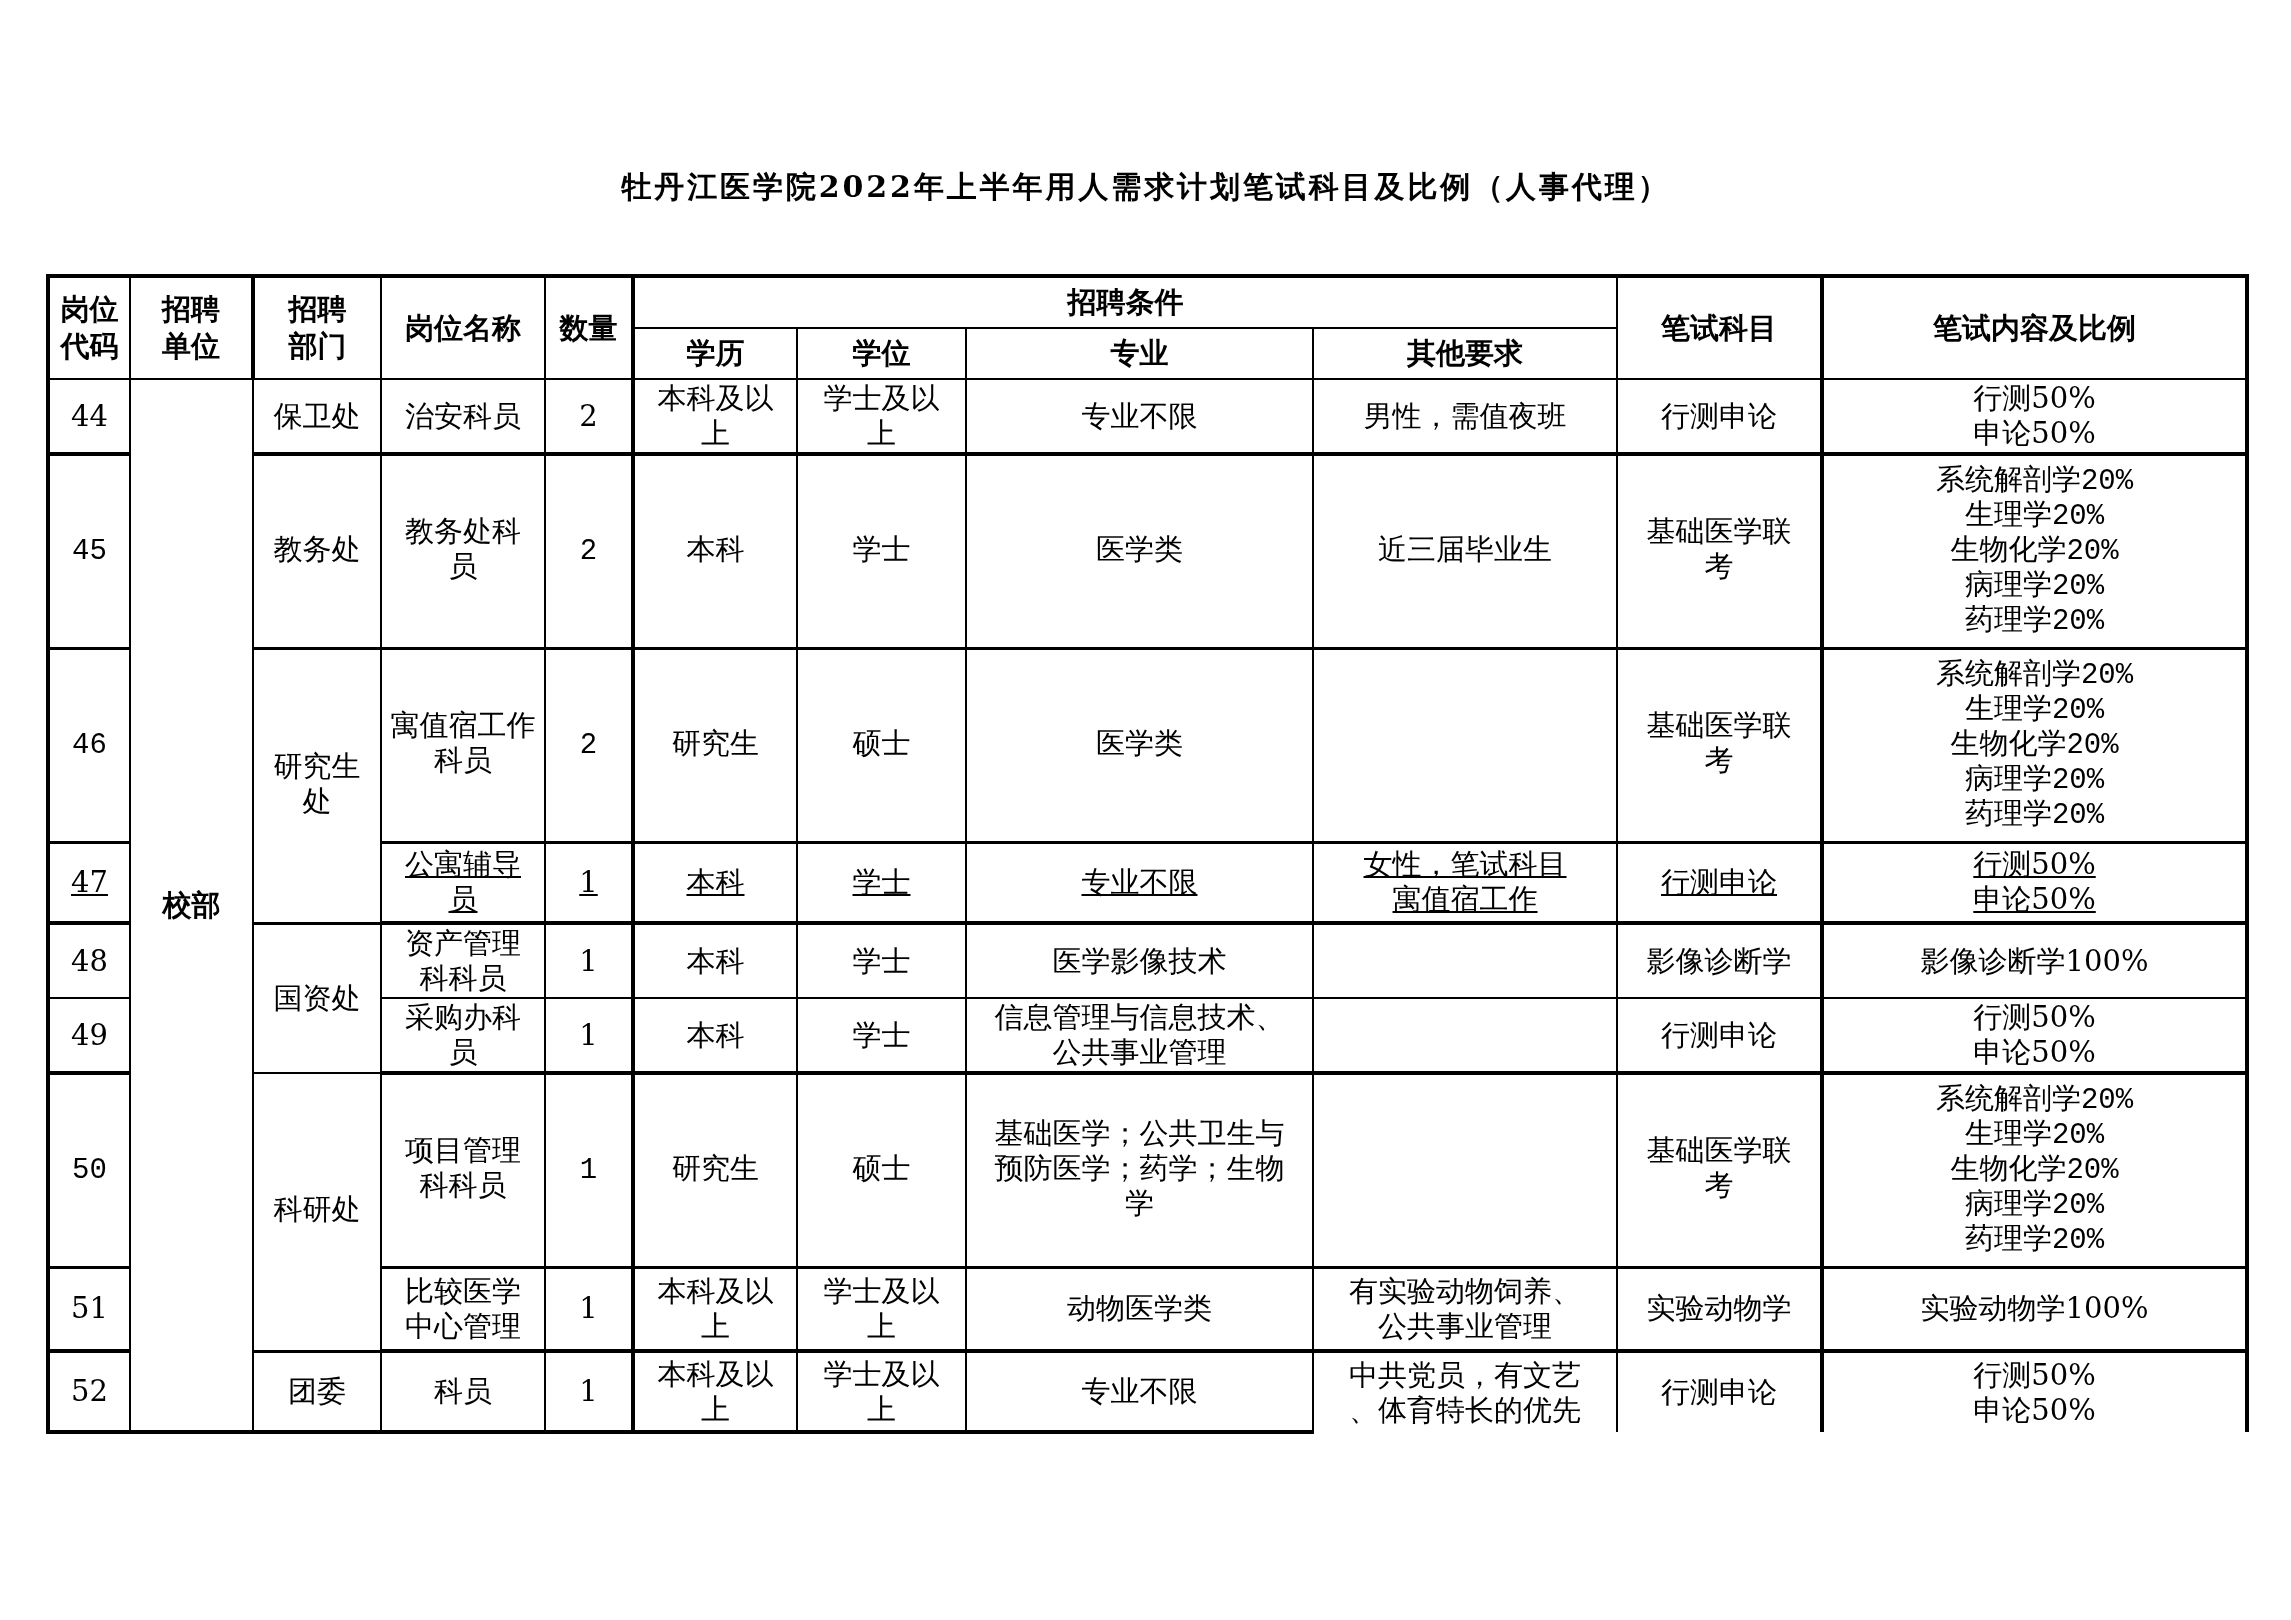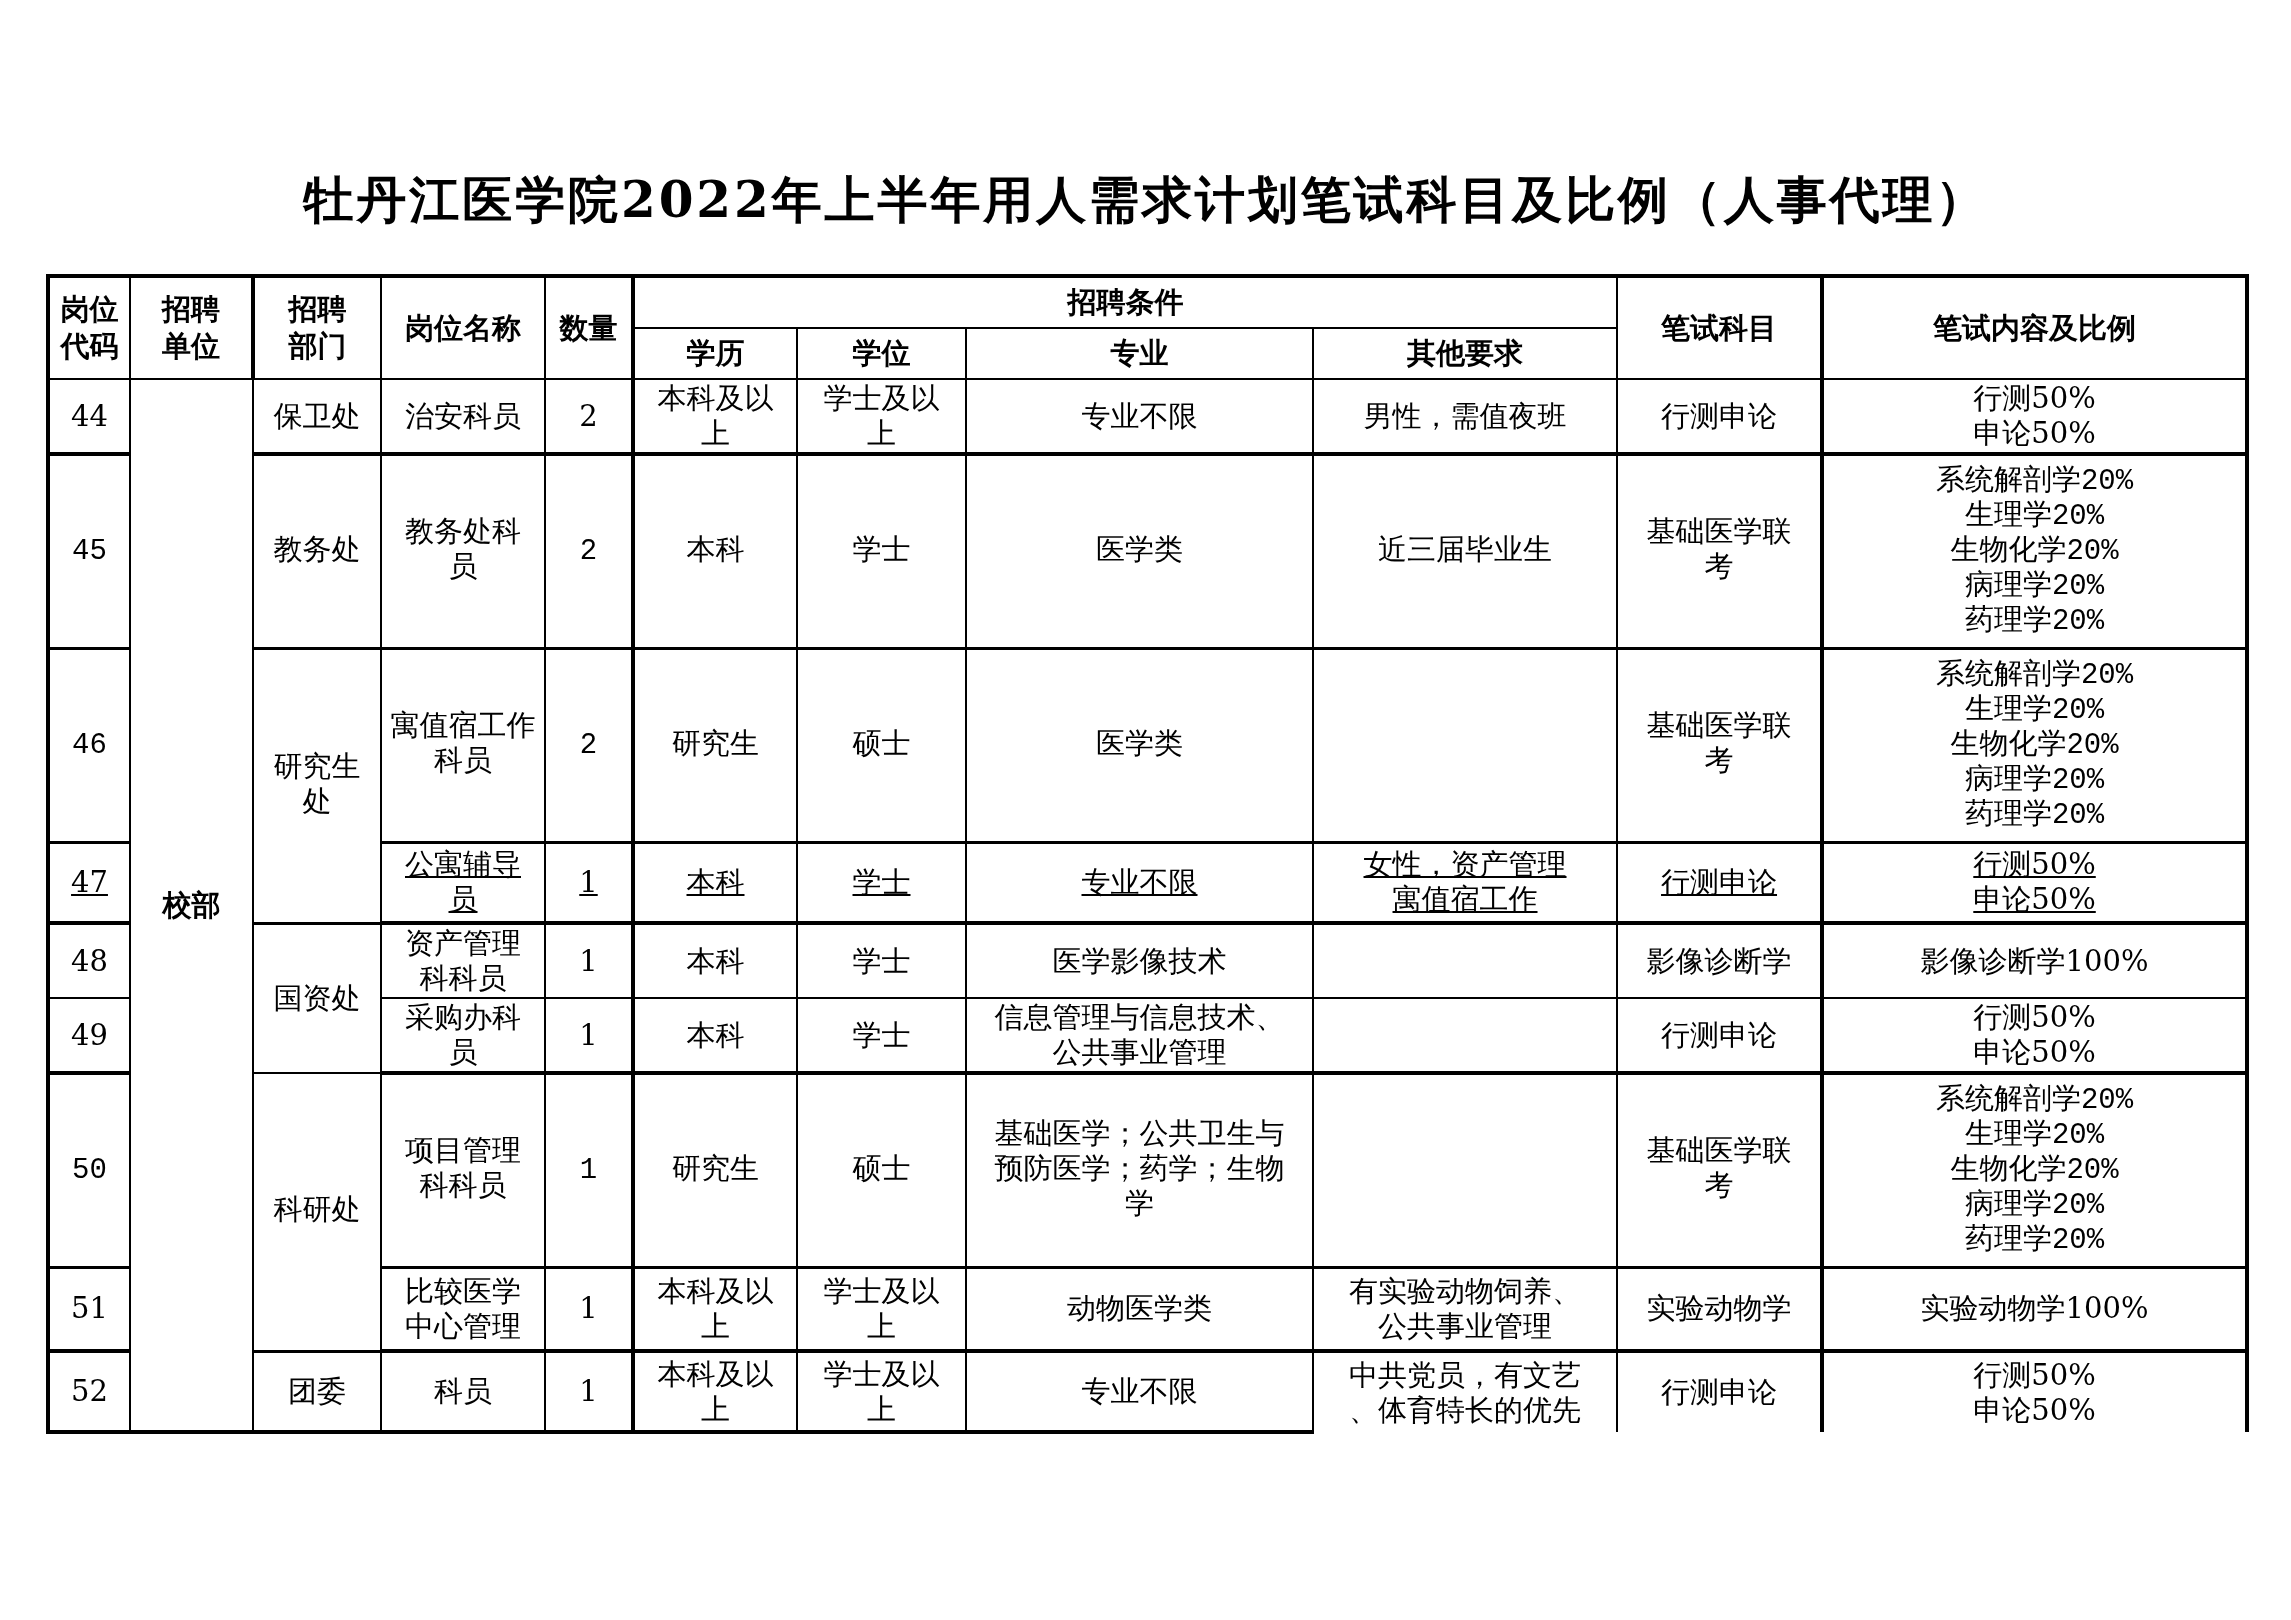--- a/index.html
+++ b/index.html
@@ -10,21 +10,21 @@
     font-family:"DejaVu Serif","Liberation Serif",serif;
     color:#000;
     overflow:hidden;
   }
   .doc-title{
     position:absolute;
     top:167px;left:0;width:2292px;
     text-align:center;
     font-family:"DejaVu Serif","Liberation Serif",serif;
     font-weight:bold;
-    font-size:50px;
+    font-size:30px;
     letter-spacing:2.9px;
     white-space:nowrap;
   }
   table.recruit{
     position:absolute;
     left:46px;top:274px;
     width:2198px;
     border-collapse:collapse;
     table-layout:fixed;
     border:4.9px solid #000;
@@ -174,21 +174,21 @@
     </tr>
 
     <tr class="r47 thick-after">
       <td>47</td>
       <td>公寓辅导
 员</td>
       <td>1</td>
       <td class="vthick-l">本科</td>
       <td>学士</td>
       <td>专业不限</td>
-      <td>女性，资产管理
+      <td>女性，笔试科目
 寓值宿工作</td>
       <td>行测申论</td>
       <td class="vthick-l">行测50%
 申论50%</td>
     </tr>
 
     <tr class="r48 thin-after">
       <td>48</td>
       <td rowspan="2">国资处</td>
       <td>资产管理

